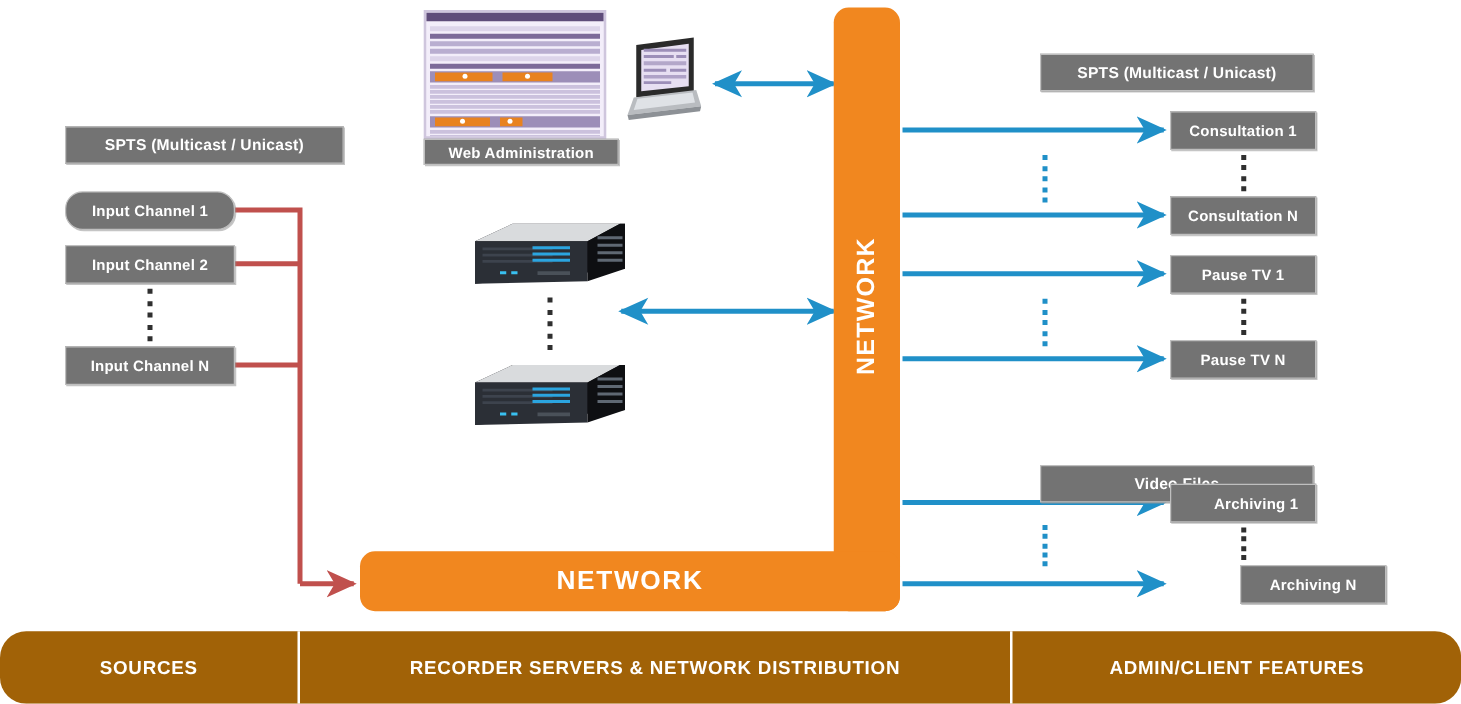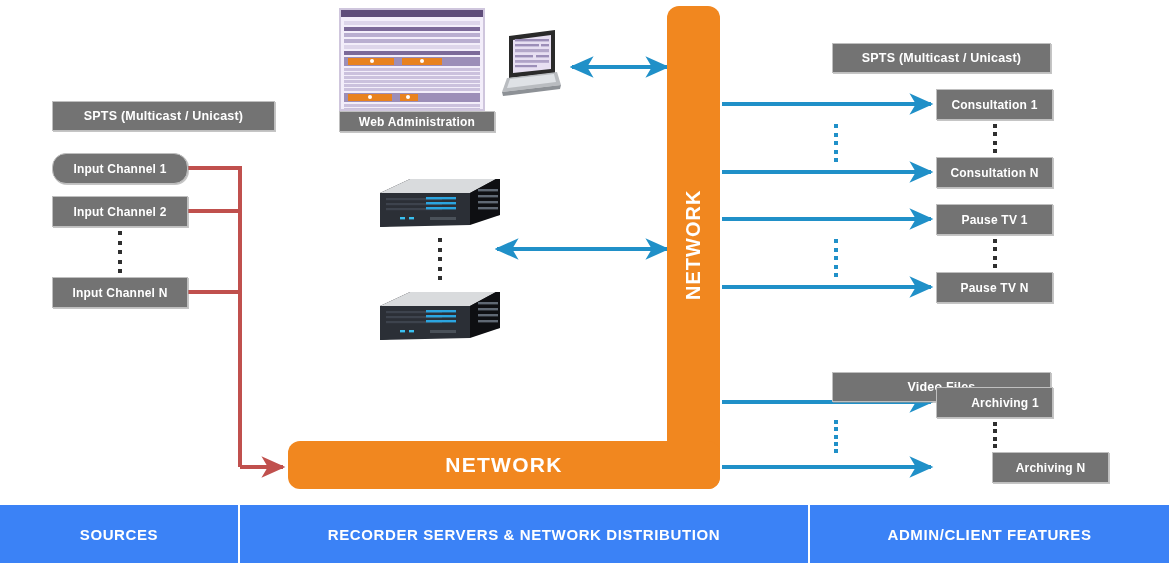--- a/index.html
+++ b/index.html
@@ -96,22 +96,23 @@
   
   .laptop { position: absolute; }
 
   
   .server { position: absolute; }
 
   
   .footer {
     position: absolute; left: 0; bottom: 0;
     width: 1169px; height: 58px;
-    background: #3b82f6;
+    background: #a16207;
     display: flex;
+    border-radius: 21px;
   }
   .fcell {
     color: #ffffff; font-weight: bold; font-size: 15px;
     display: flex; align-items: center; justify-content: center;
     letter-spacing: .6px;
     border-right: 2px solid #ffffff;
   }
   .fcell:last-child { border-right: none; }
 </style>
 </head>

